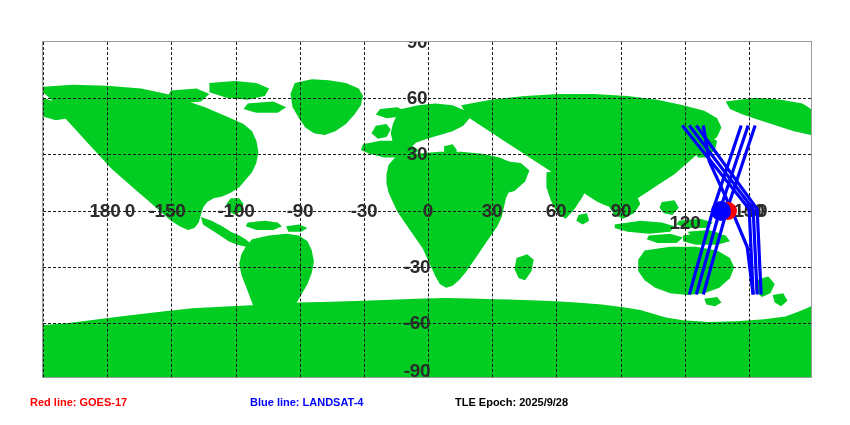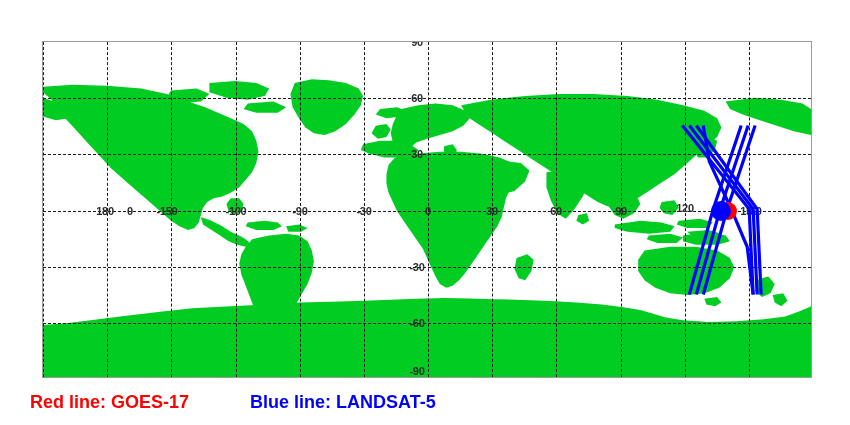--- a/index.html
+++ b/index.html
@@ -54,21 +54,21 @@
     left: 0;
     right: 0;
     height: 0;
     border-top: 1px dashed #1a1a1a;
   }
 
   
   .axis-label {
     position: absolute;
     font-family: "Liberation Sans", sans-serif;
-    font-size: 11px;
+    font-size: 19px;
     font-weight: bold;
     color: #2b2b2b;
     white-space: nowrap;
     transform: translate(-50%, -50%);
     pointer-events: none;
     letter-spacing: -0.3px;
   }
 
   
   #tracks {
@@ -90,21 +90,21 @@
   #legend {
     position: absolute;
     left: 0;
     top: 392px;
     width: 850px;
     height: 28px;
   }
   .legend-entry {
     position: absolute;
     font-family: "Liberation Sans", sans-serif;
-    font-size: 18px;
+    font-size: 11px;
     font-weight: bold;
     white-space: nowrap;
     top: 0;
     line-height: 20px;
   }
   #legend-red   { left: 30px;  color: #ff0000; }
   #legend-blue  { left: 250px; color: #0000ff; }
   #legend-epoch { left: 455px; color: #000000; }
 </style>
 </head>
@@ -238,21 +238,21 @@
     <div class="grid-line-h" style="top:224.7px;"></div>
     <div class="grid-line-h" style="top:280.8px;"></div>
   </div>
 
   <div>
     <span class="axis-label" style="left:321px; top:168.5px;">-30</span>
     <span class="axis-label" style="left:385px; top:168.5px;">0</span>
     <span class="axis-label" style="left:449px; top:168.5px;">30</span>
     <span class="axis-label" style="left:513px; top:168.5px;">60</span>
     <span class="axis-label" style="left:578px; top:168.5px;">90</span>
-    <span class="axis-label" style="left:642px; top:166px;">120</span>
+    <span class="axis-label" style="left:642px; top:181px;">120</span>
     <span class="axis-label" style="left:706px; top:168.5px;">150</span>
     <span class="axis-label" style="left:62px;  top:168.5px;">180</span>
     <span class="axis-label" style="left:124px; top:168.5px;">-150</span>
     <span class="axis-label" style="left:193px; top:168.5px;">-100</span>
     <span class="axis-label" style="left:257px; top:168.5px;">-90</span>
     <span class="axis-label" style="left:711px; top:168.5px;">-60</span>
   </div>
 
   <div>
     <span class="axis-label" style="left:374px; top:0px;">90</span>
@@ -277,14 +277,15 @@
       <path d="M714,84 L686,168 L662,254"></path>
     </g>
   </svg>
 
   <div class="sat-marker" style="left:684.6px; top:168.5px; width:18px; height:18px; background:#ff0000; z-index:5;"></div>
   <div class="sat-marker" style="left:678.2px; top:168.5px; width:20px; height:20px; background:#0000ff; z-index:6;"></div>
 </div>
 
 <div id="legend">
   <span class="legend-entry" id="legend-red">Red line: GOES-17</span>
-  <span class="legend-entry" id="legend-blue">Blue line: LANDSAT-5</span>
+  <span class="legend-entry" id="legend-blue">Blue line: LANDSAT-4</span>
+  <span class="legend-entry" id="legend-epoch">TLE Epoch: 2025/9/28</span>
 </div>
 
 </body></html>

